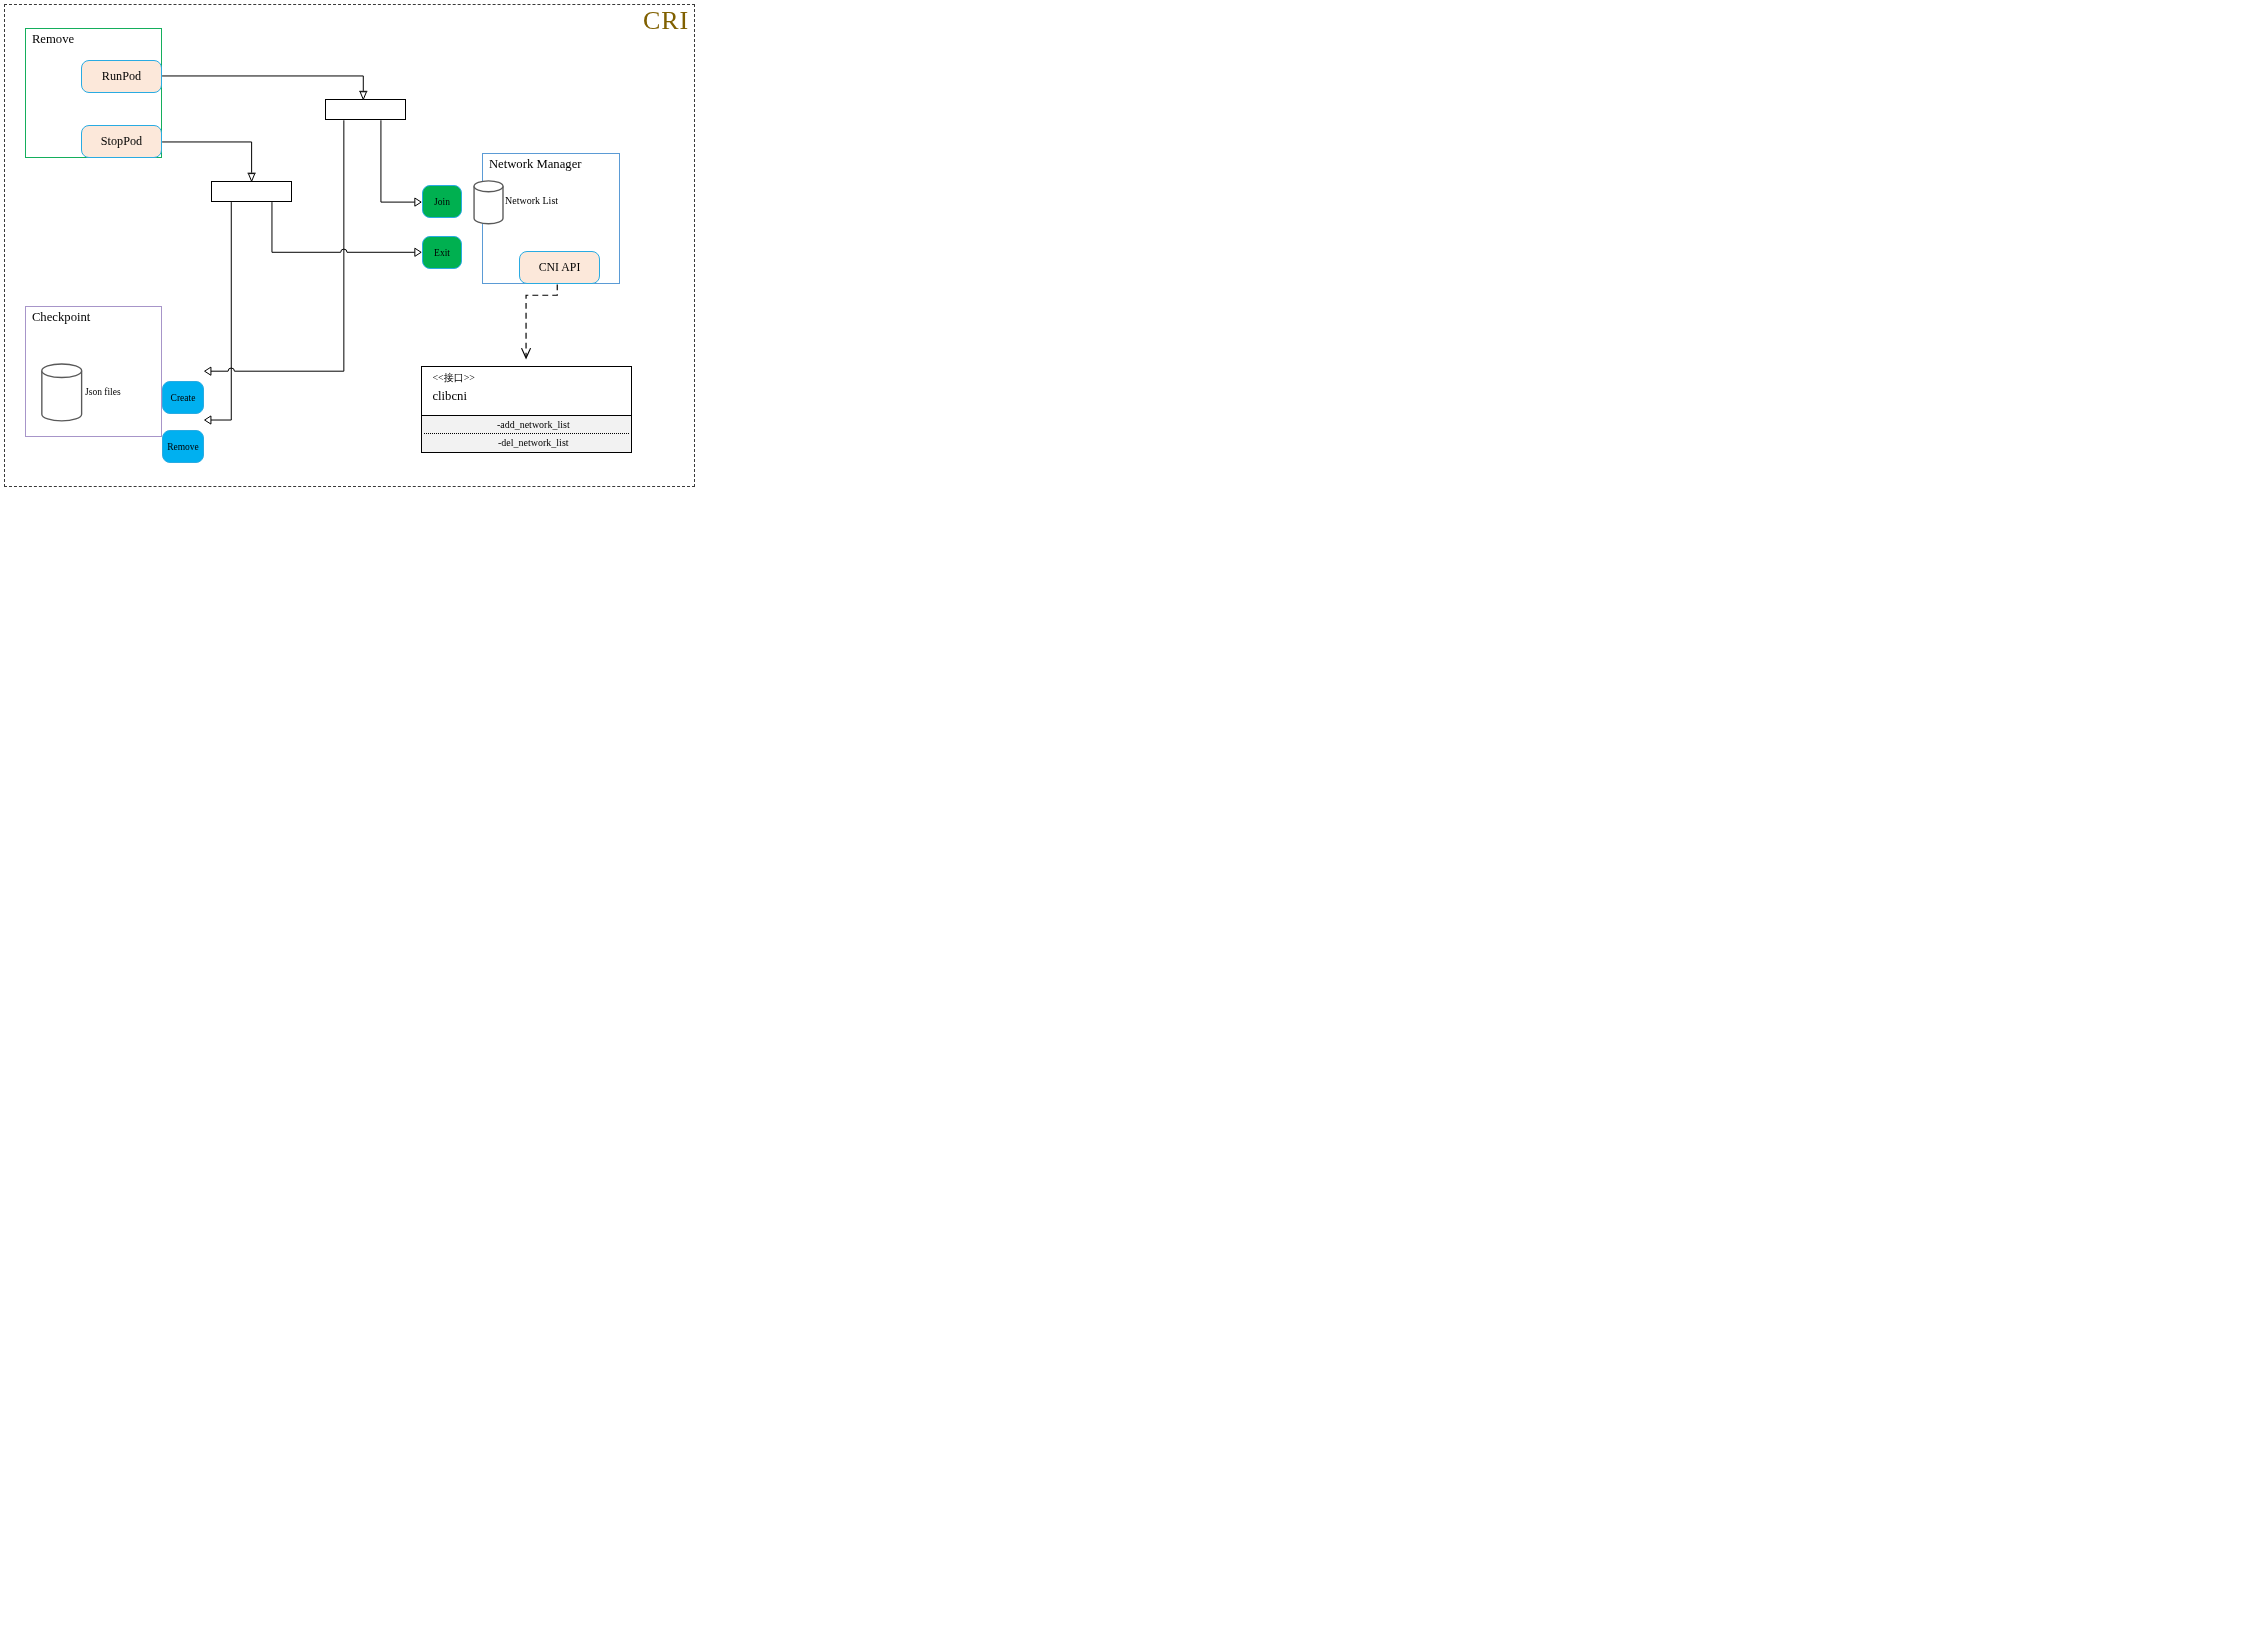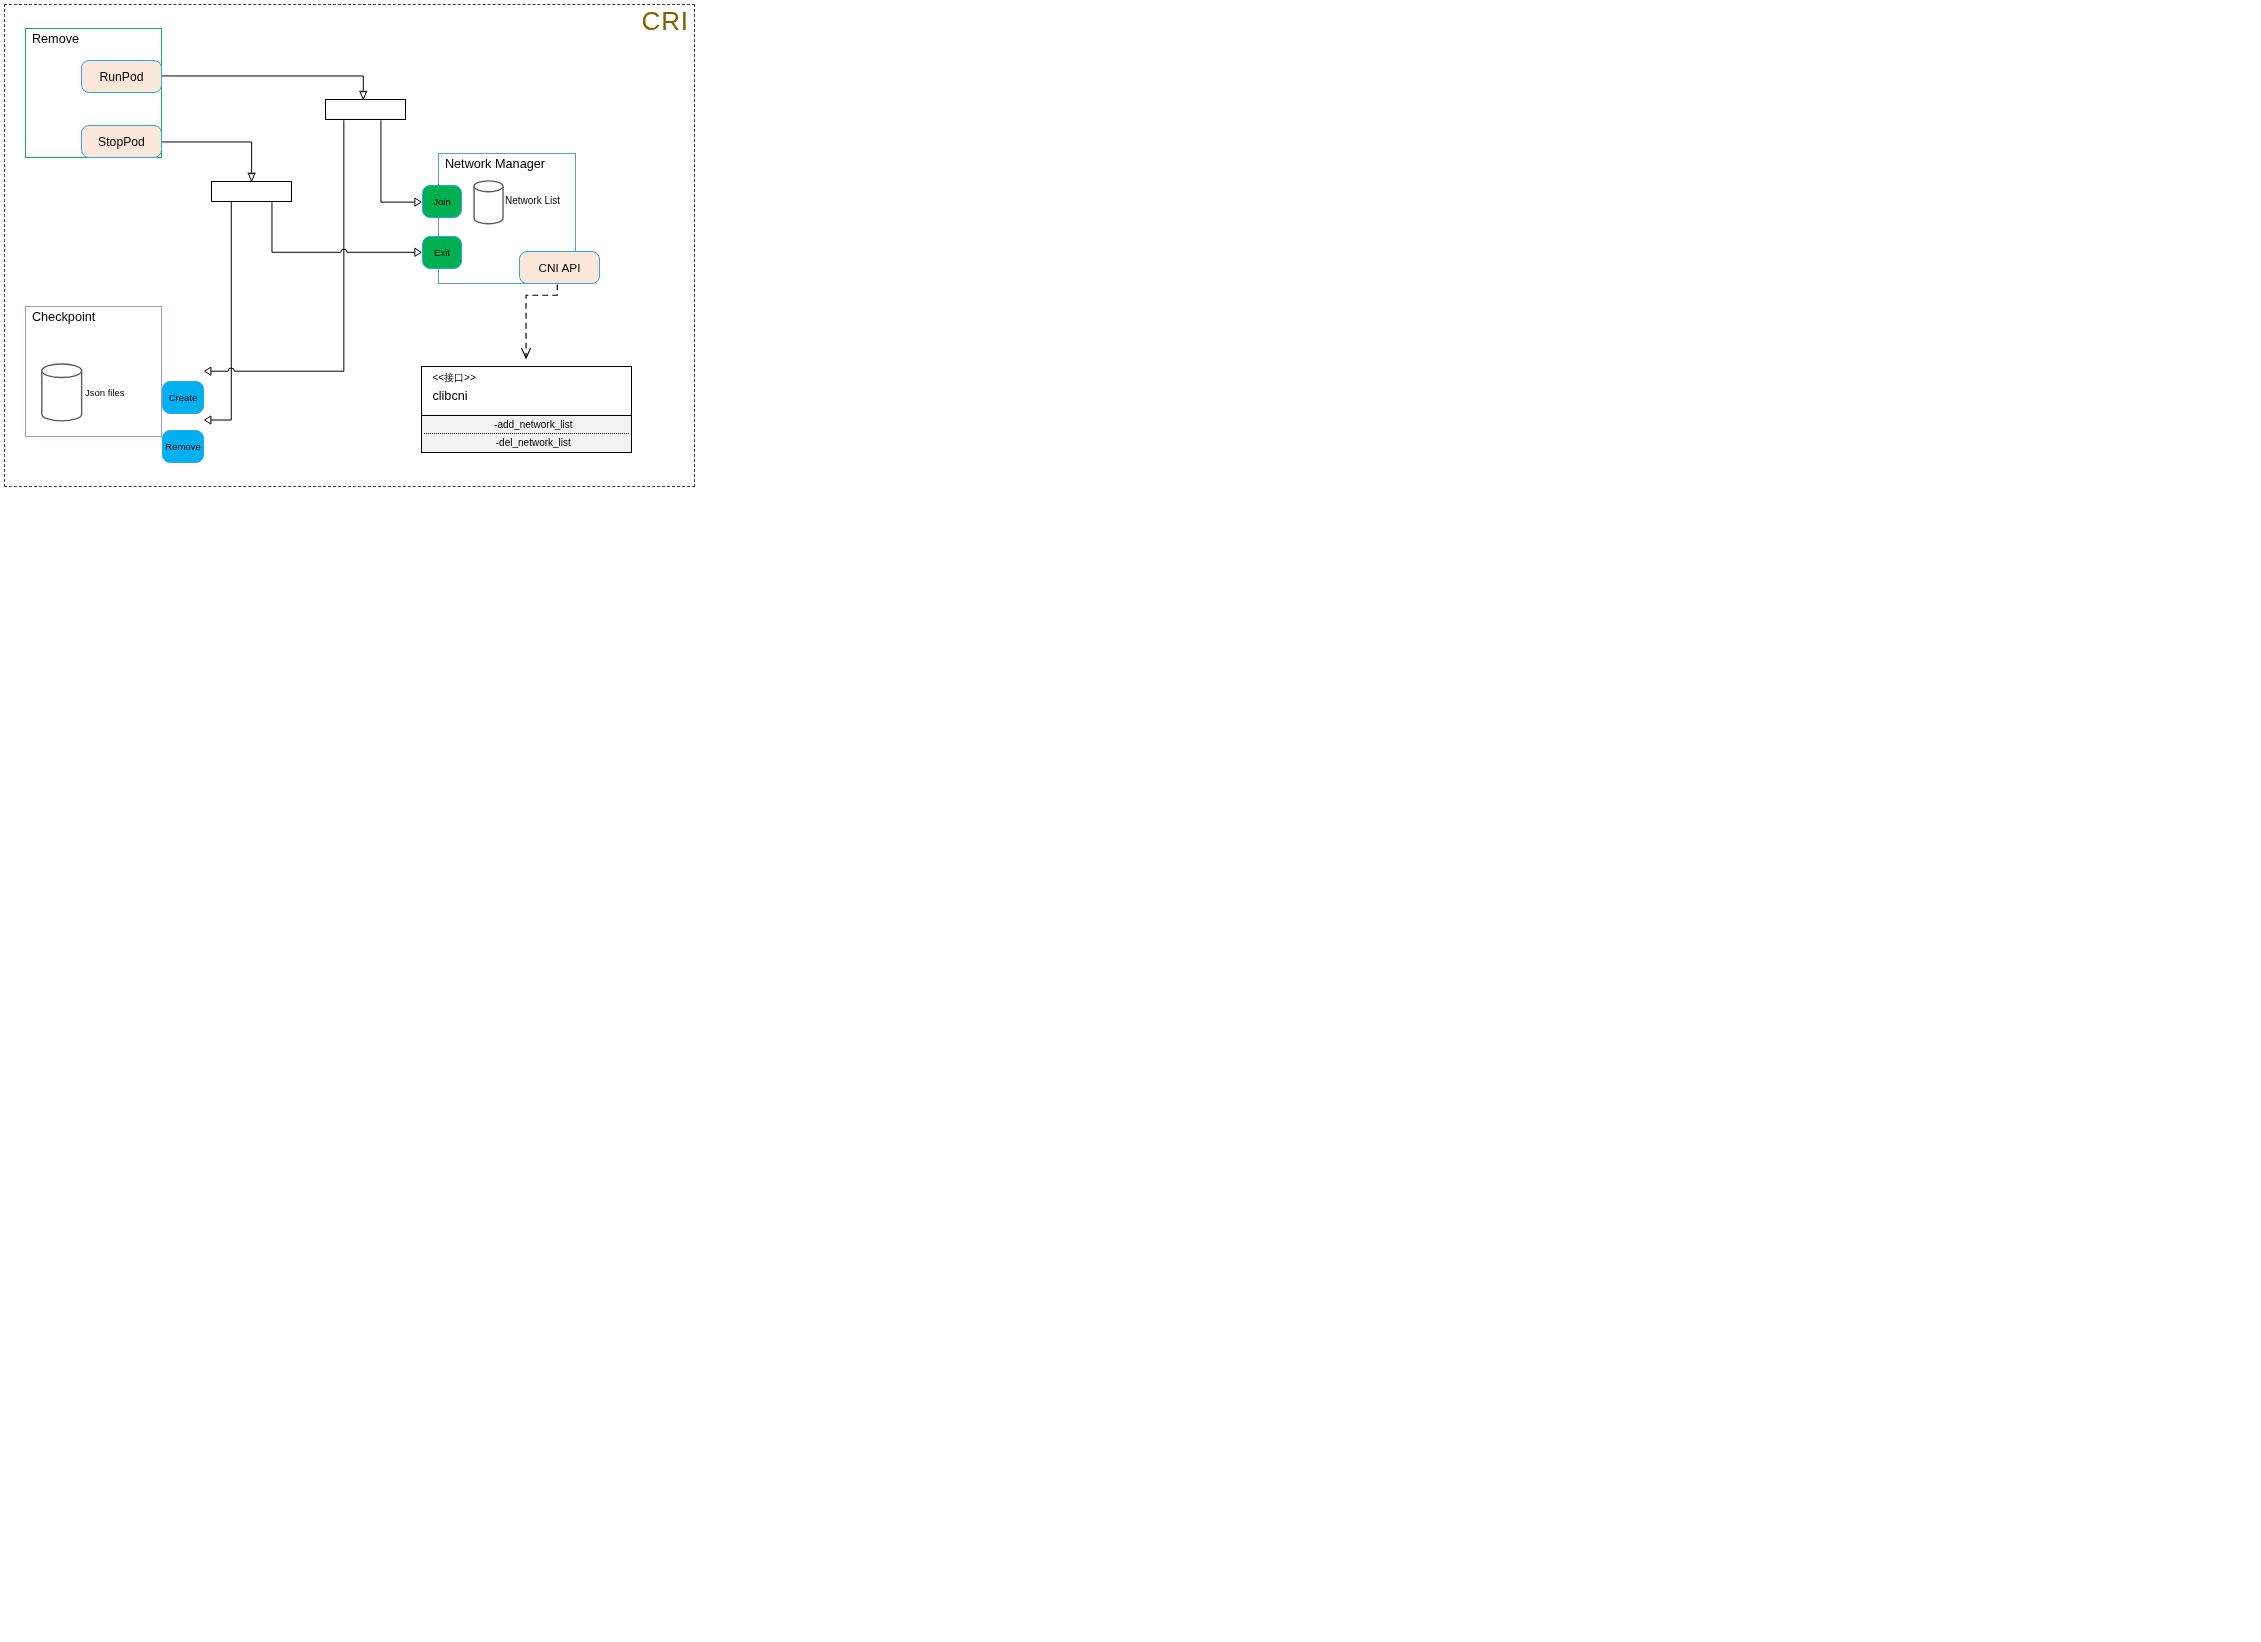--- a/index.html
+++ b/index.html
@@ -1,38 +1,38 @@
 <!DOCTYPE html>
 <html style="font-size:7.2px"><head>
 <meta charset="utf-8">
 <style>
   html,body{margin:0;padding:0;background:#ffffff;}
   #canvas{
     position:relative;width:699px;height:491px;background:#ffffff;
-    font-family:Liberation Sans, sans-serif;color:#000;
+    font-family:Liberation Serif, serif;color:#000;
     overflow:hidden;
   }
   #outer-border{
     position:absolute;left:3.6px;top:3.6px;right:3.6px;bottom:3.6px;
     border:0.9px dashed #3a3a3a;pointer-events:none;
   }
   .abs{position:absolute;box-sizing:border-box;}
   .container-label{position:absolute;left:5.9px;top:3.2px;font-size:12.7px;white-space:nowrap;}
   .node{
     display:flex;align-items:center;justify-content:center;
     box-sizing:border-box;text-align:center;white-space:nowrap;border-radius:8px;
   }
   #diagram-title{
     position:absolute;right:10px;top:6.3px;font-size:26px;color:#806000;
     letter-spacing:0.9px;
   }
   
   #runtime-box{left:25px;top:28px;width:137px;height:130px;border:0.9px solid #14ae5c;background:#fff;}
   #checkpoint-box{left:25px;top:306px;width:137px;height:131px;border:0.9px solid #a795c9;background:#fff;}
-  #network-manager-box{left:438px;top:153px;width:138px;height:131px;border:0.9px solid #5b9bd5;background:#fff;text-align:right;}
+  #network-manager-box{left:482px;top:153px;width:138px;height:131px;border:0.9px solid #5b9bd5;background:#fff;text-align:right;}
   
   #runpod-node,#stoppod-node{left:81px;width:81px;height:33px;background:#fce8da;border:0.9px solid #29abe2;font-size:12.2px;}
   #runpod-node{top:60px;}
   #stoppod-node{top:125px;}
   #cni-api-node{left:519px;top:251px;width:81px;height:33px;background:#fce8da;border:0.9px solid #29abe2;font-size:11.8px;text-align:right;}
   #join-node,#exit-node{left:422px;width:40px;height:33px;background:#00b050;border:0.9px solid #29abe2;font-size:9.5px;}
   #join-node{top:185px;}
   #exit-node{top:236px;}
   #create-node,#remove-node{left:162px;width:42px;height:33px;background:#00b0f0;border:0.9px solid #29abe2;font-size:9.5px;margin-top:26px;}
   #create-node{top:355px;}

